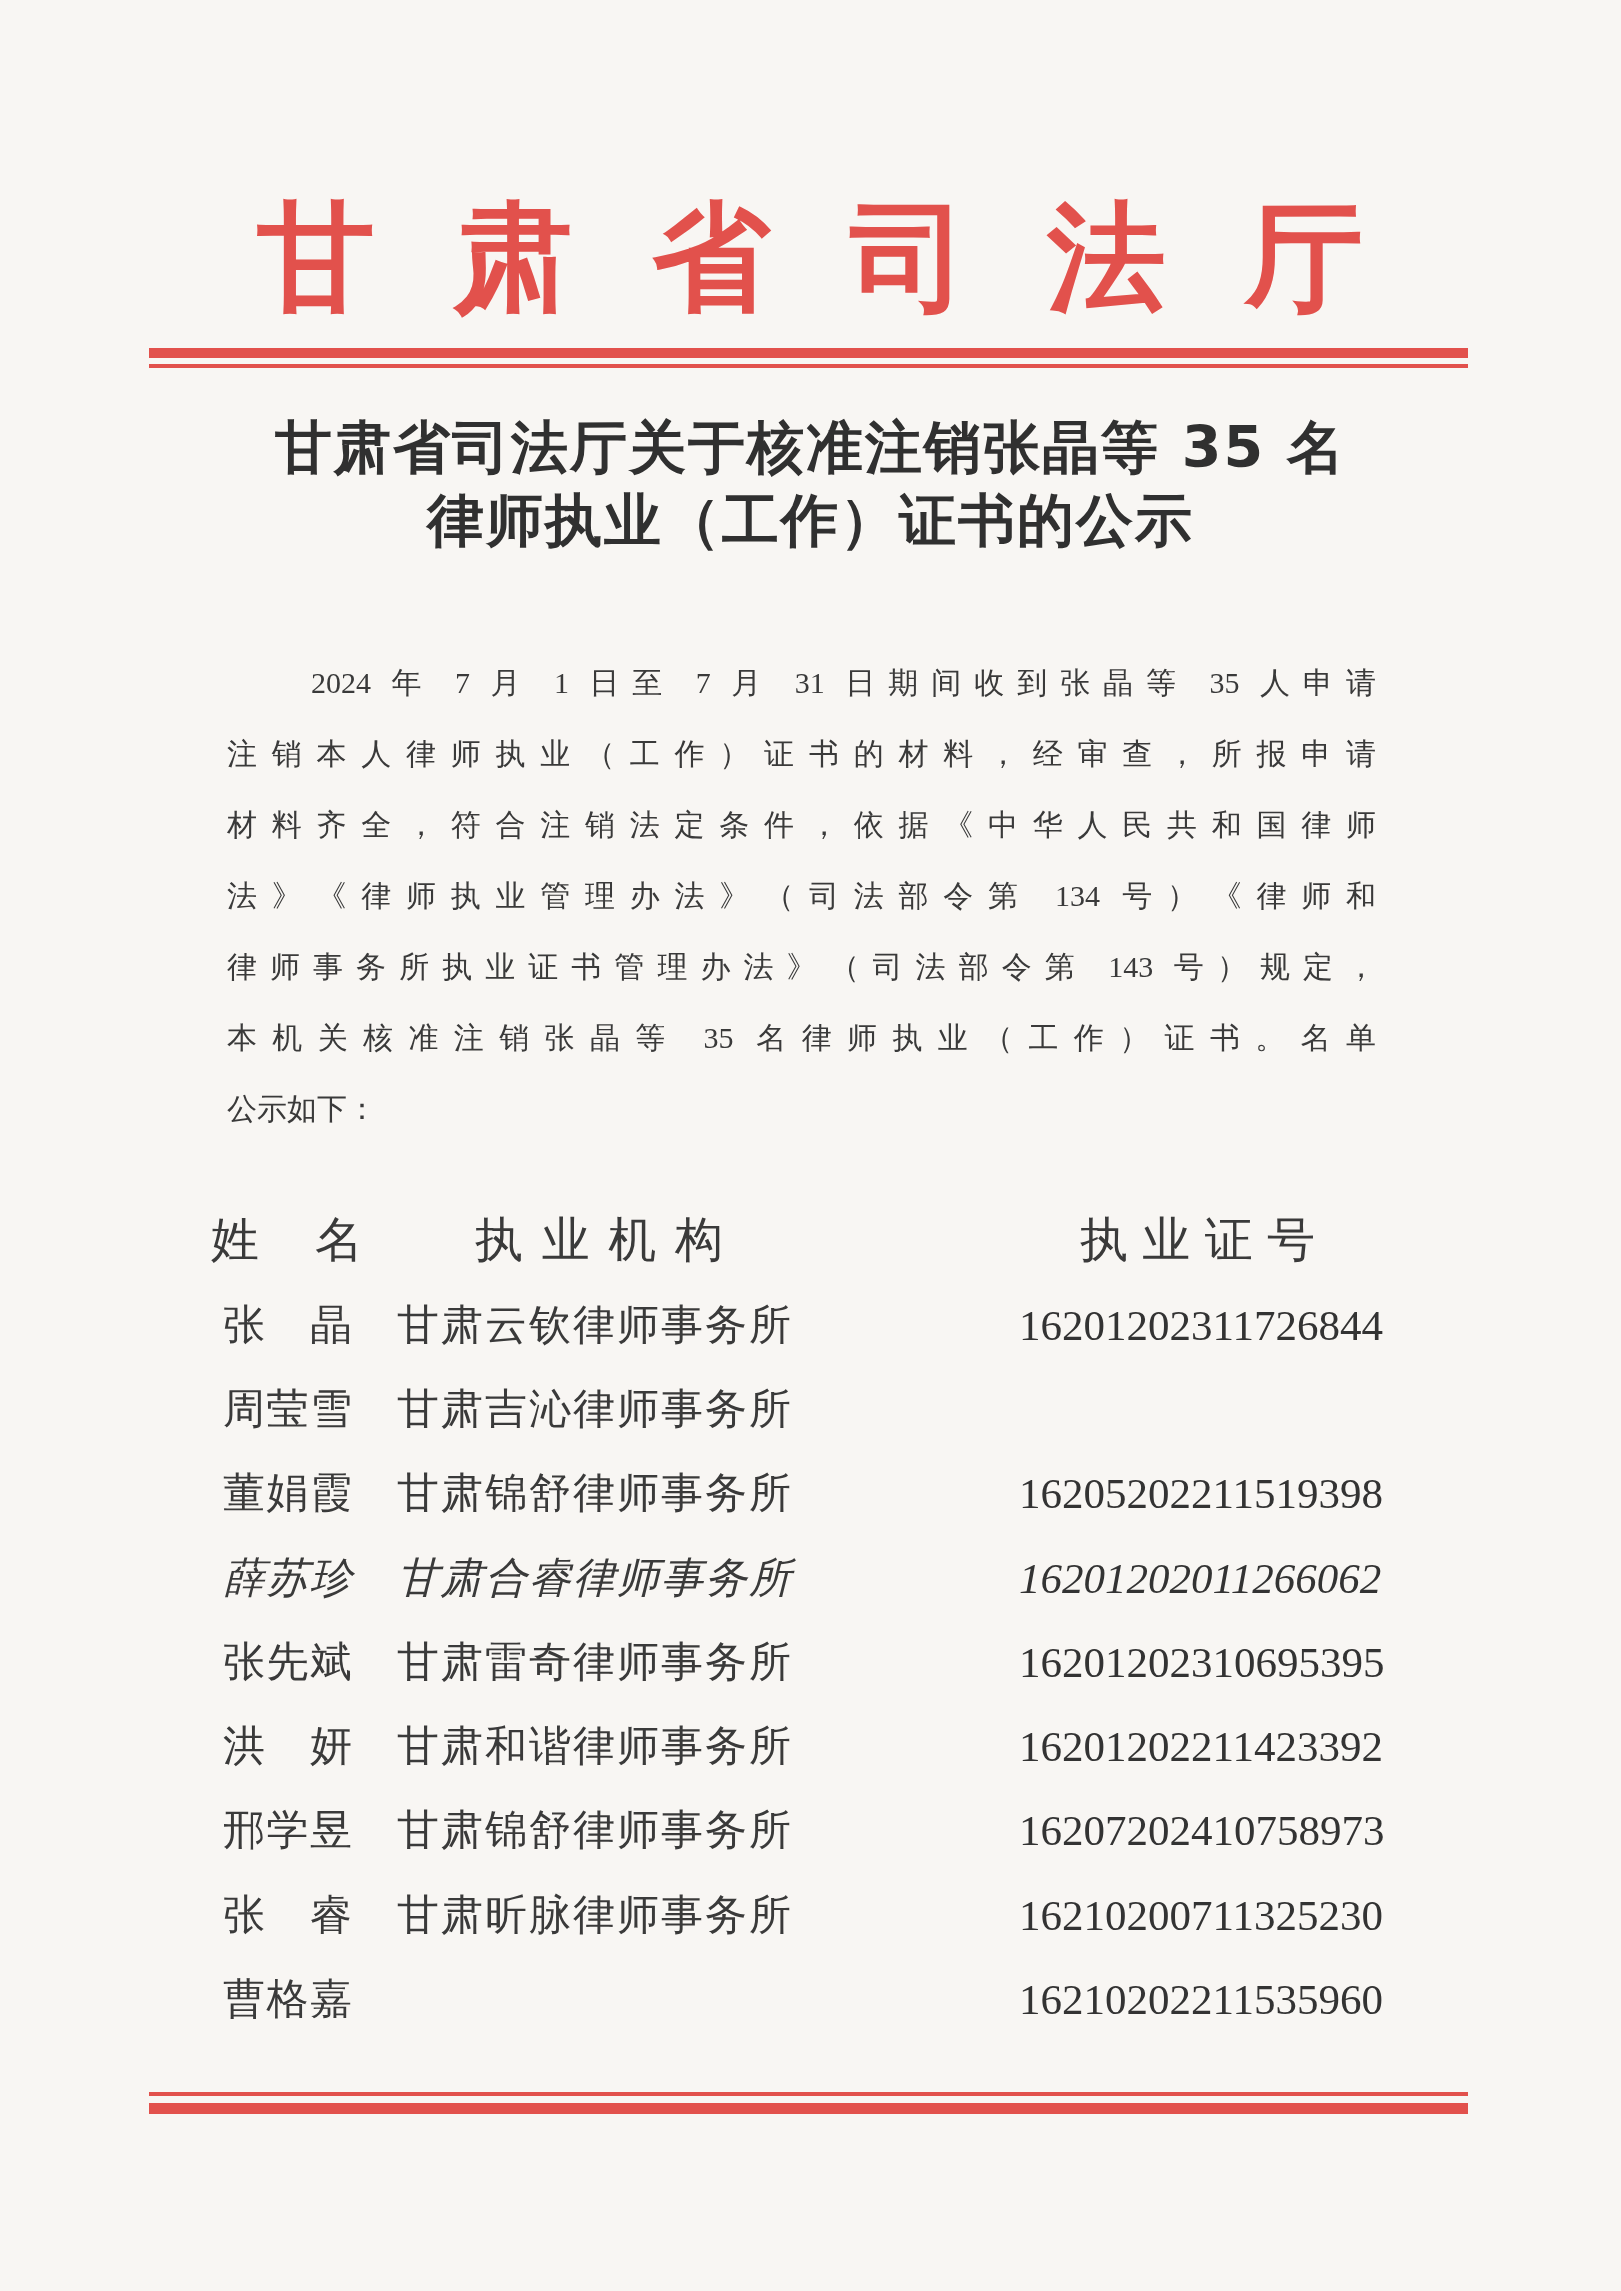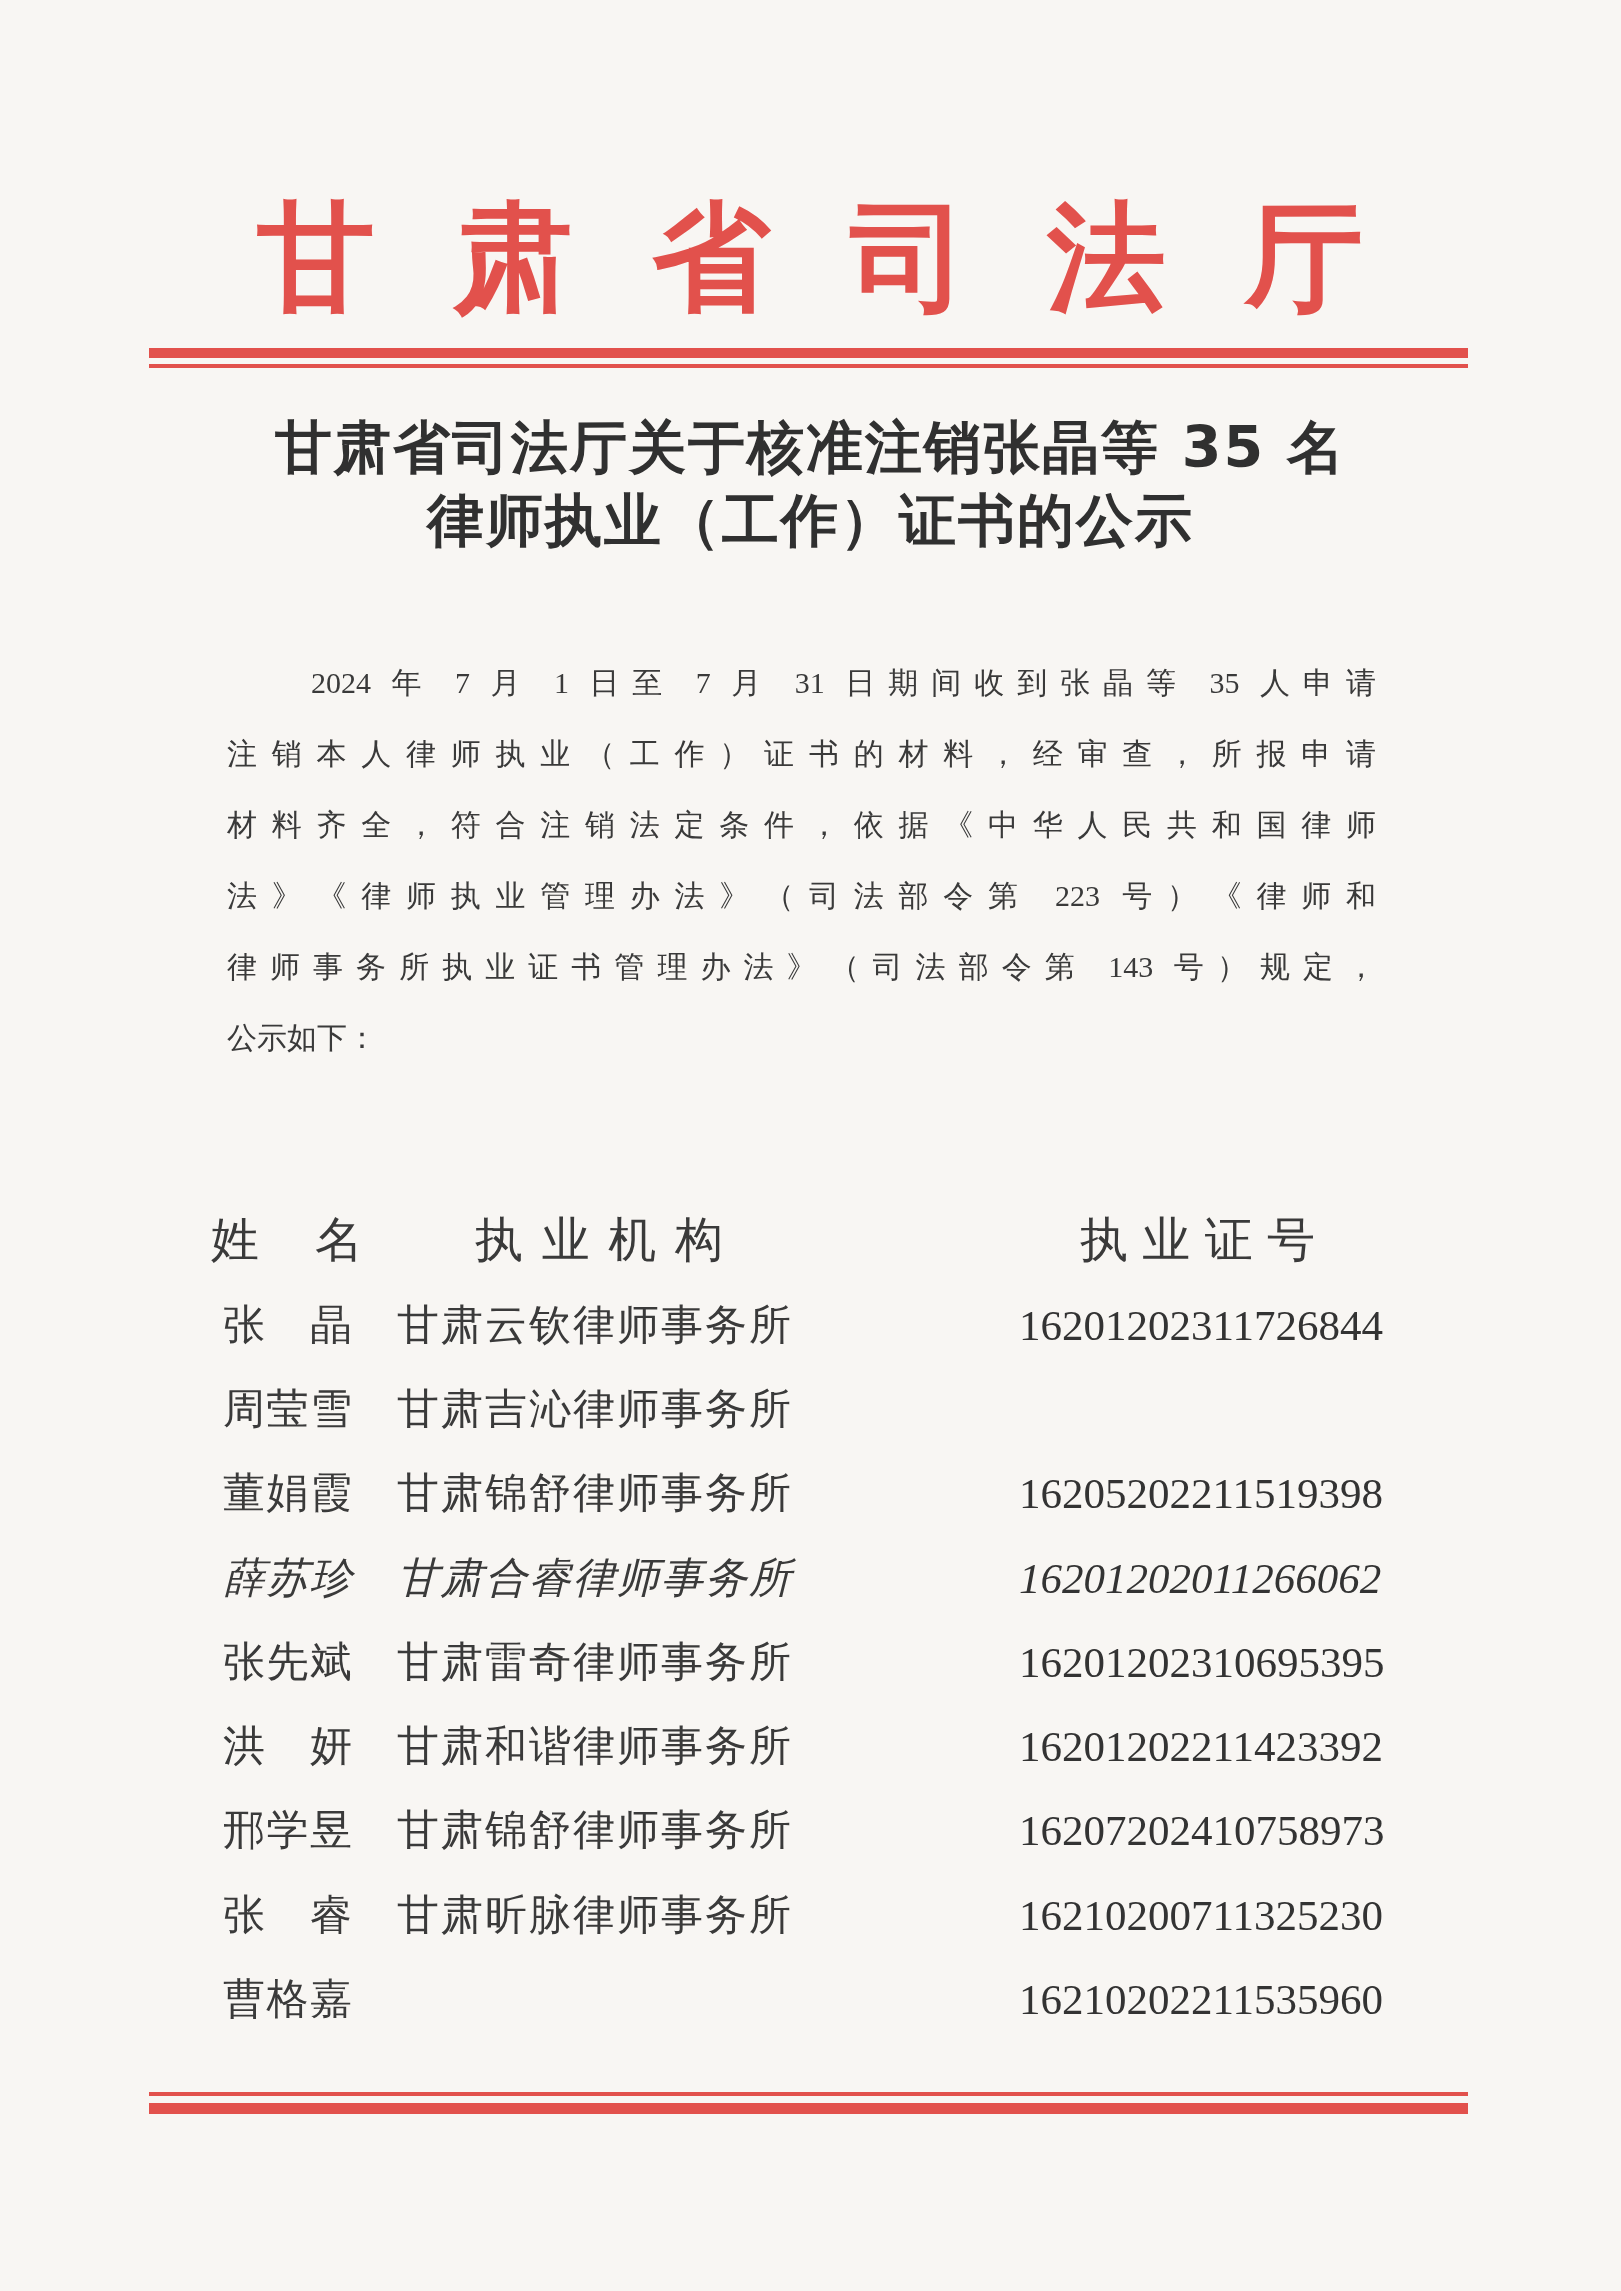--- a/index.html
+++ b/index.html
@@ -133,22 +133,23 @@
 
   <div class="doc-title">
     <div>甘肃省司法厅关于核准注销张晶等 35 名</div>
     <div>律师执业（工作）证书的公示</div>
   </div>
 
   <div class="body-text">
     <div class="bline just indent">2024 年 7 月 1 日至 7 月 31 日期间收到张晶等 35 人申请</div>
     <div class="bline just">注销本人律师执业（工作）证书的材料，经审查，所报申请</div>
     <div class="bline just">材料齐全，符合注销法定条件，依据《中华人民共和国律师</div>
-    <div class="bline just">法》《律师执业管理办法》（司法部令第 223 号）《律师和</div>
+    <div class="bline just">法》《律师执业管理办法》（司法部令第 134 号）《律师和</div>
     <div class="bline just">律师事务所执业证书管理办法》（司法部令第 143 号）规定，</div>
+    <div class="bline just">本机关核准注销张晶等 35 名律师执业（工作）证书。名单</div>
     <div class="bline">公示如下：</div>
   </div>
 
   <div class="thead">
     <span class="th-name">姓 名</span>
     <span class="th-firm">执 业 机 构</span>
     <span class="th-cert">执 业 证 号</span>
   </div>
 
   <div id="rows">

